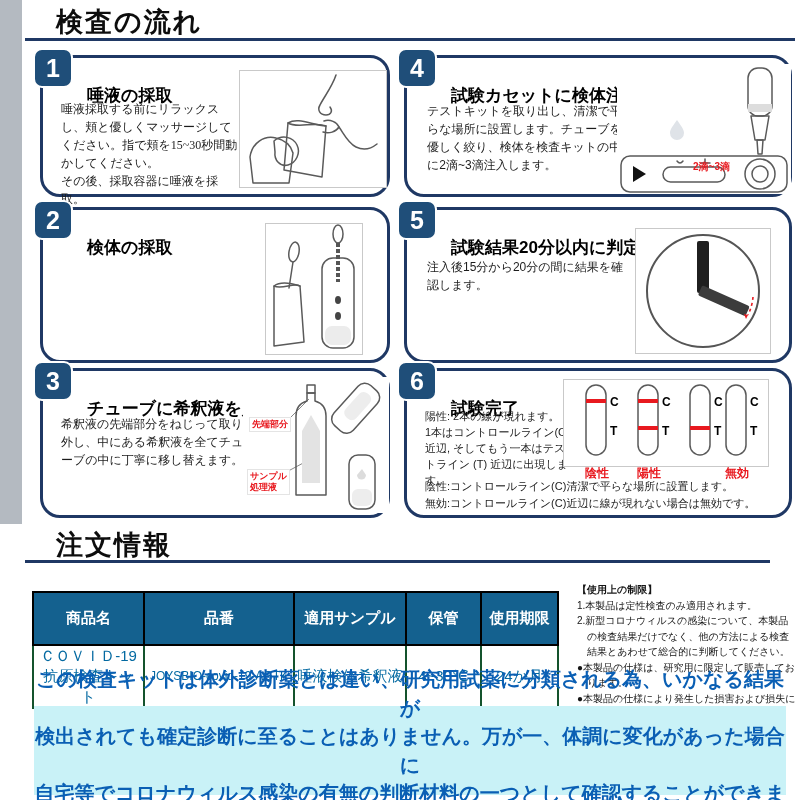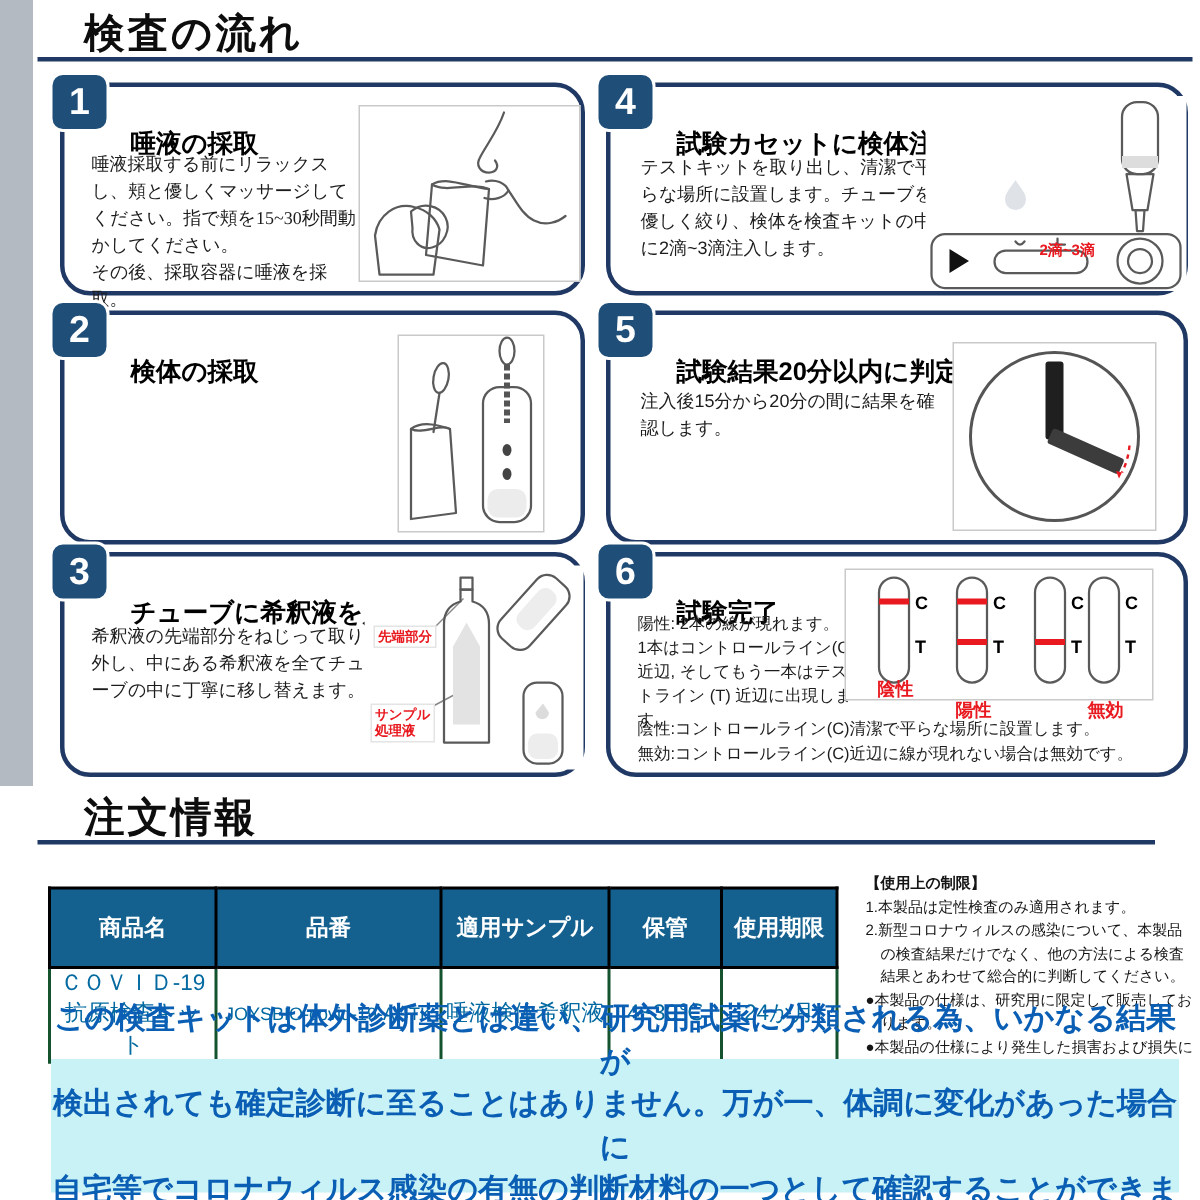--- a/index.html
+++ b/index.html
@@ -165,21 +165,21 @@
         <text class="strip-mark" x="46" y="26">C</text>
         <text class="strip-mark" x="46" y="55">T</text>
         <text class="strip-mark" x="98" y="26">C</text>
         <text class="strip-mark" x="98" y="55">T</text>
         <text class="strip-mark" x="150" y="26">C</text>
         <text class="strip-mark" x="150" y="55">T</text>
         <text class="strip-mark" x="186" y="26">C</text>
         <text class="strip-mark" x="186" y="55">T</text>
       </svg>
     </div>
-    <span class="result-label" style="left:178px;top:80px;">陰性</span>
+    <span class="result-label" style="left:178px;top:94px;">陰性</span>
     <span class="result-label" style="left:230px;top:94px;">陽性</span>
     <span class="result-label" style="left:318px;top:94px;">無効</span>
     <div class="step-body step6-small" style="left:18px;top:108px;width:360px;">陰性:コントロールライン(C)清潔で平らな場所に設置します。</div>
     <div class="step-body step6-small" style="left:18px;top:125px;width:360px;">無効:コントロールライン(C)近辺に線が現れない場合は無効です。</div>
   </div>
 
   <div class="sec-title" style="left:56px;top:527px;">注文情報</div>
   <div class="rule" style="left:25px;top:560px;width:745px;"></div>
 
   <table class="order-table">

